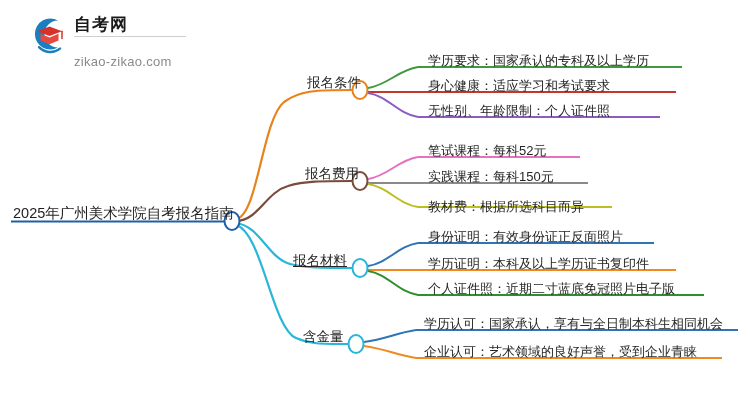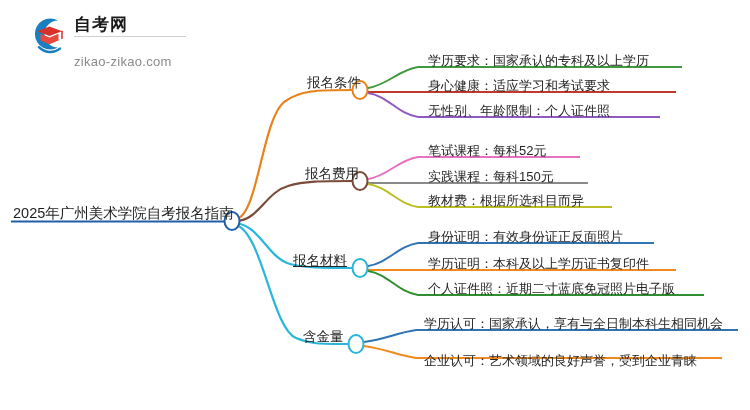--- a/index.html
+++ b/index.html
@@ -176,22 +176,22 @@
   <div class="node-label branch-label" style="left:293px; top:167px;margin-left:12px;">报名费用</div>
   <div class="node-label branch-label" style="left:293px; top:254px;text-decoration:underline;">报名材料</div>
   <div class="node-label branch-label" style="left:303px; top:330px;">含金量</div>
 
   <div class="node-label leaf-label" style="left:428px; top:54px;">学历要求：国家承认的专科及以上学历</div>
   <div class="node-label leaf-label" style="left:428px; top:79px;">身心健康：适应学习和考试要求</div>
   <div class="node-label leaf-label" style="left:428px; top:104px;">无性别、年龄限制：个人证件照</div>
 
   <div class="node-label leaf-label" style="left:428px; top:144px;">笔试课程：每科52元</div>
   <div class="node-label leaf-label" style="left:428px; top:170px;">实践课程：每科150元</div>
-  <div class="node-label leaf-label" style="left:428px; top:194px;">教材费：根据所选科目而异</div>
+  <div class="node-label leaf-label" style="left:428px; top:200px;">教材费：根据所选科目而异</div>
 
   <div class="node-label leaf-label" style="left:428px; top:230px;">身份证明：有效身份证正反面照片</div>
   <div class="node-label leaf-label" style="left:428px; top:257px;">学历证明：本科及以上学历证书复印件</div>
   <div class="node-label leaf-label" style="left:428px; top:282px;">个人证件照：近期二寸蓝底免冠照片电子版</div>
 
   <div class="node-label leaf-label" style="left:424px; top:317px;text-align:center;">学历认可：国家承认，享有与全日制本科生相同机会</div>
-  <div class="node-label leaf-label" style="left:424px; top:354px;">企业认可：艺术领域的良好声誉，受到企业青睐</div>
+  <div class="node-label leaf-label" style="left:424px; top:345px;">企业认可：艺术领域的良好声誉，受到企业青睐</div>
 
 </div>
 
 </body></html>

